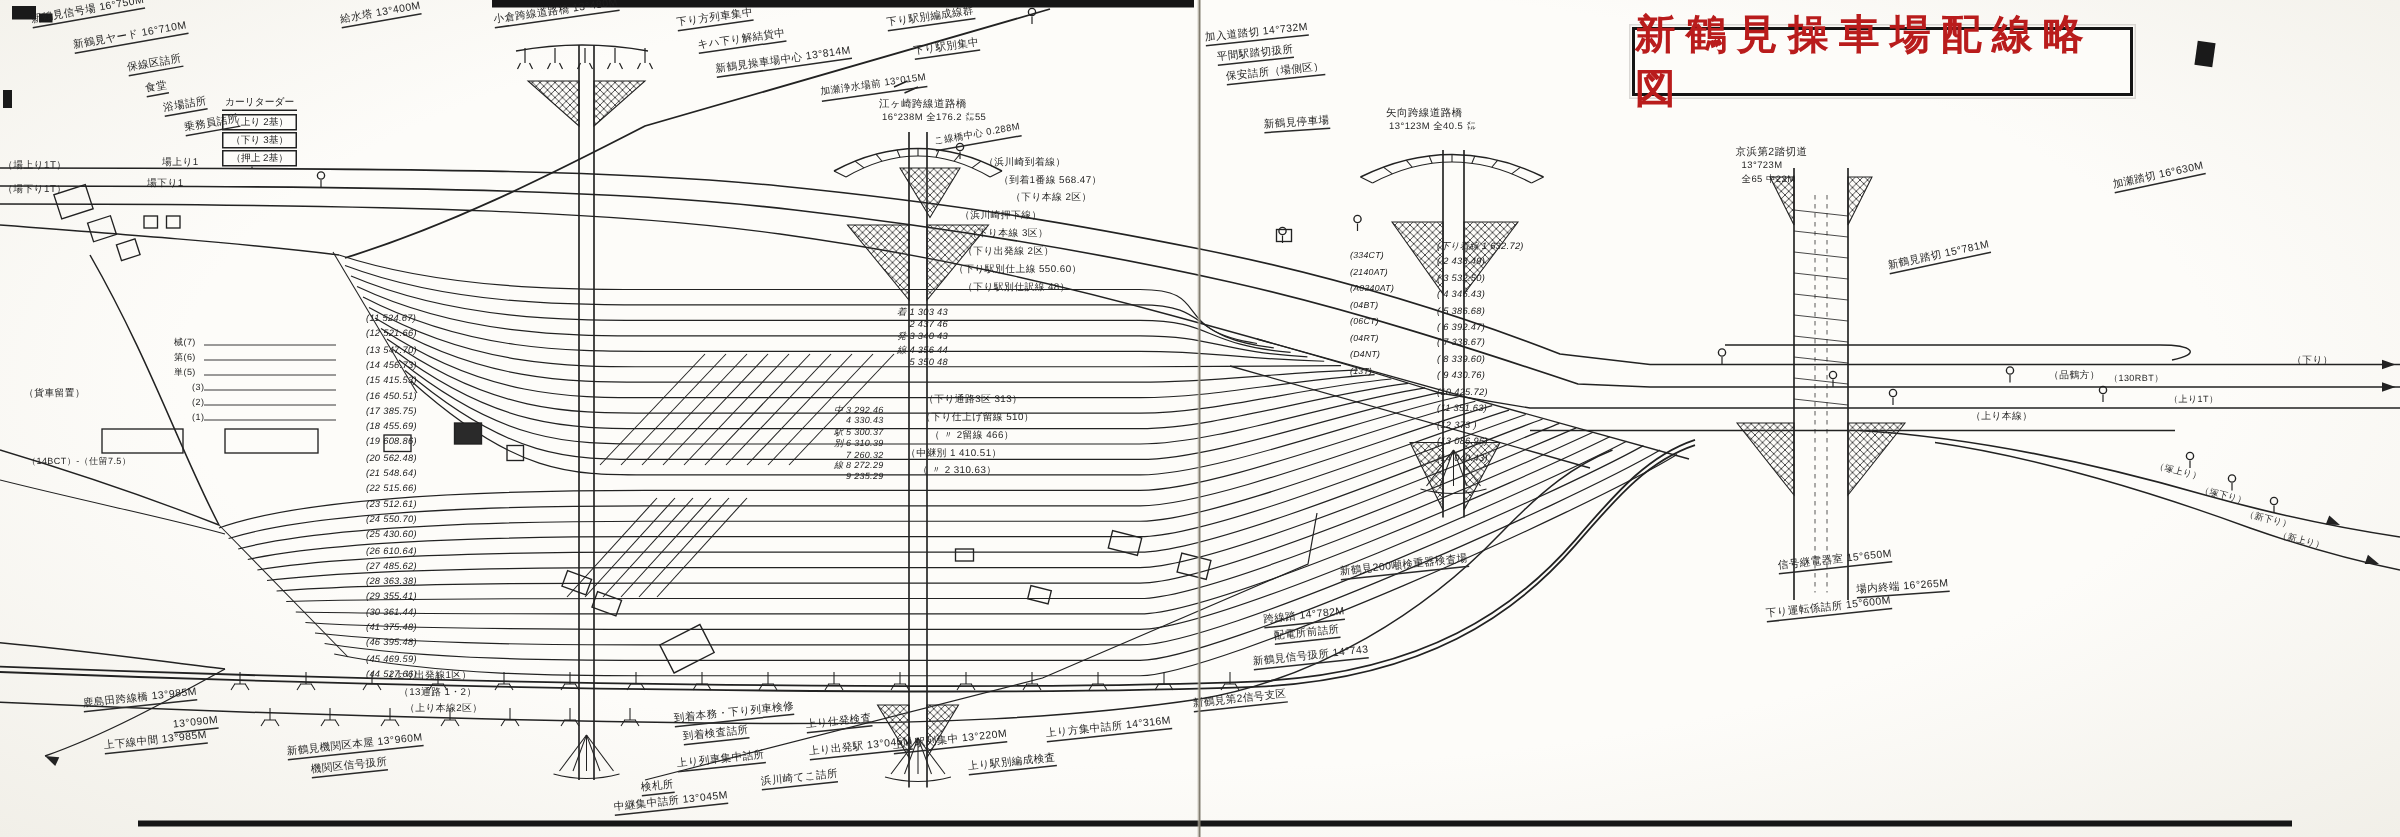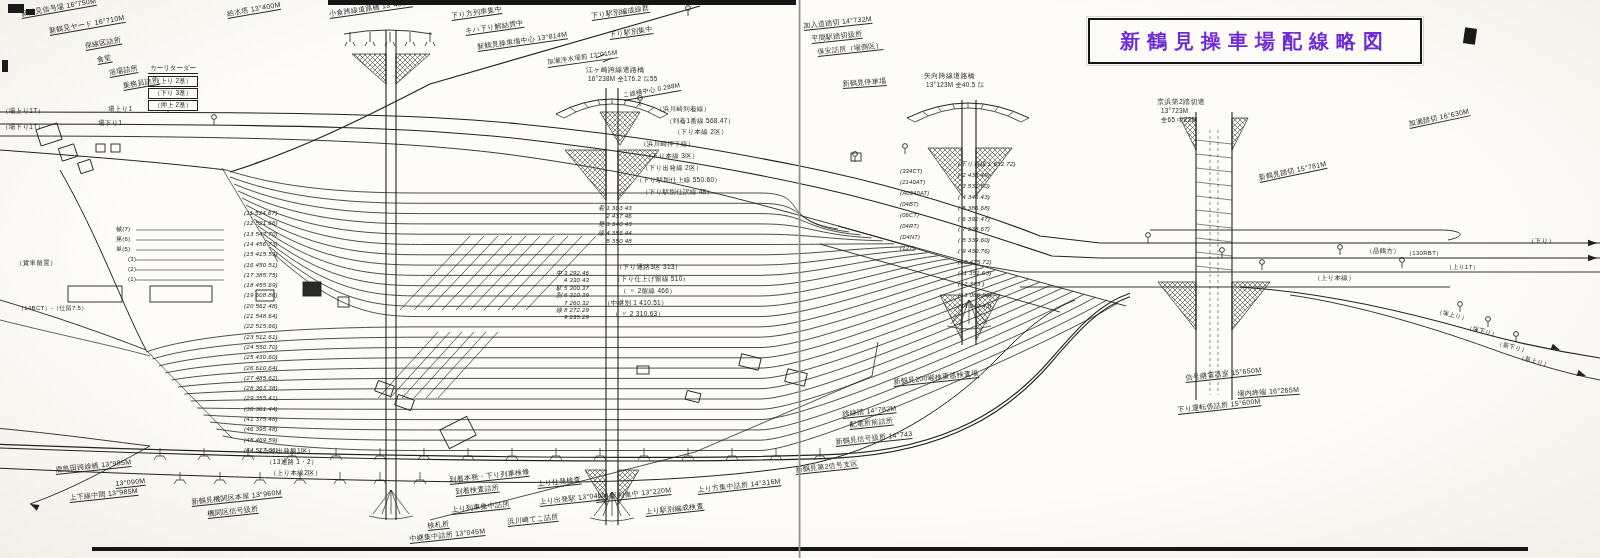--- a/index.html
+++ b/index.html
@@ -8,21 +8,21 @@
         background-image:radial-gradient(ellipse at 50% 45%, #fdfcf9 60%, #f1efe8 100%);
         font-family:"Liberation Sans","DejaVu Sans",sans-serif;color:#1c1c1c;}
   svg.map{position:absolute;left:0;top:0;}
   .ann{position:absolute;white-space:nowrap;line-height:1.05;color:#1f1f1f;
        transform-origin:left bottom;letter-spacing:.3px;}
   .ann.u{border-bottom:.8px solid #2a2a2a;padding-bottom:1px;}
   .row{position:absolute;white-space:nowrap;color:#222;font-style:italic;letter-spacing:.2px;}
   .titlebox{position:absolute;left:1088px;top:18px;width:330px;height:42px;
        border:2px solid #141414;box-shadow:0 0 0 1px #fbfaf6,0 0 0 2px #55514a33;
        display:flex;align-items:center;justify-content:center;background:#fdfcf9;}
-  .titlebox span{font-size:20px;font-weight:bold;letter-spacing:7px;color:#6d28d9;}
+  .titlebox span{font-size:27px;font-weight:bold;letter-spacing:7px;color:#b91c1c;}
   .retarder{position:absolute;left:148px;top:64px;font-size:6.5px;text-align:center;}
   .retarder .hd{border-bottom:.8px solid #222;margin-bottom:2px;padding:0 2px;}
   .retarder .bx{border:.8px solid #222;margin:1px 0;padding:0 3px;background:#fdfcf9;}
   .fold{position:absolute;left:798px;top:0;width:3px;height:558px;
         background:linear-gradient(90deg,transparent,#a7a295 45%,#807b6e 55%,transparent);}
 </style>
 </head>
 <body>
 
 <div class="page">

